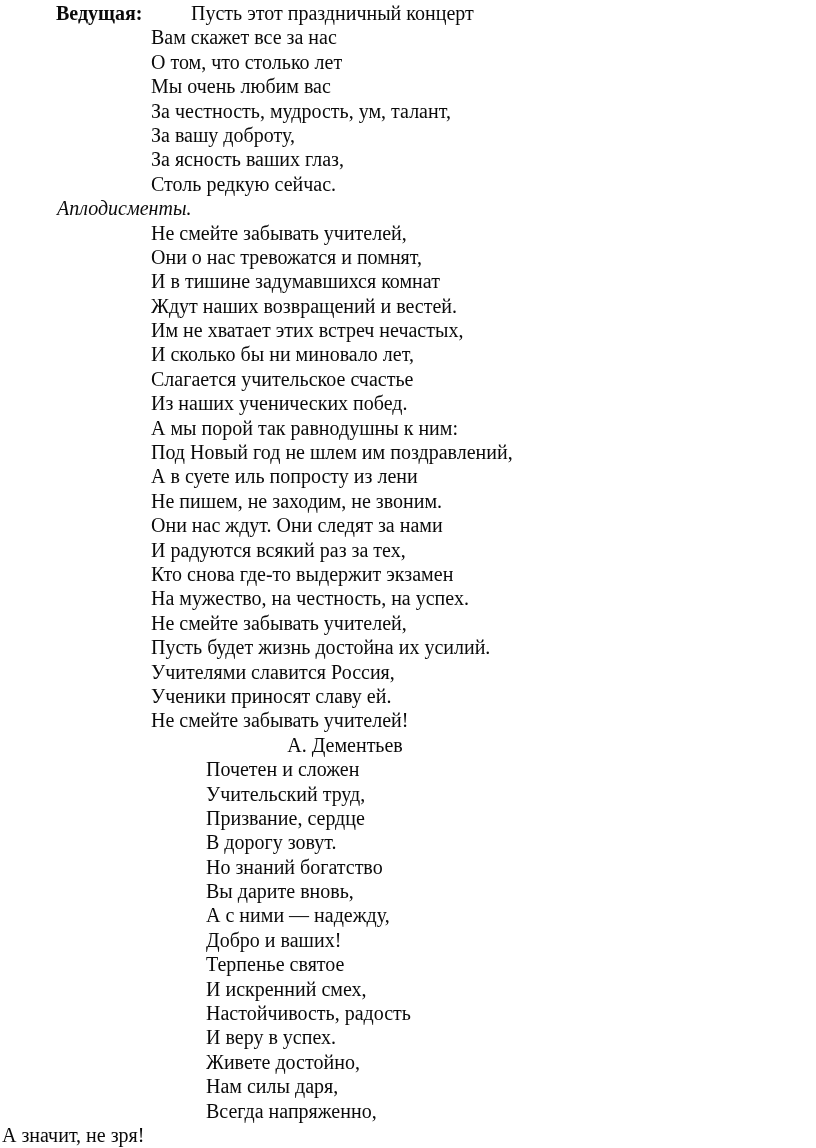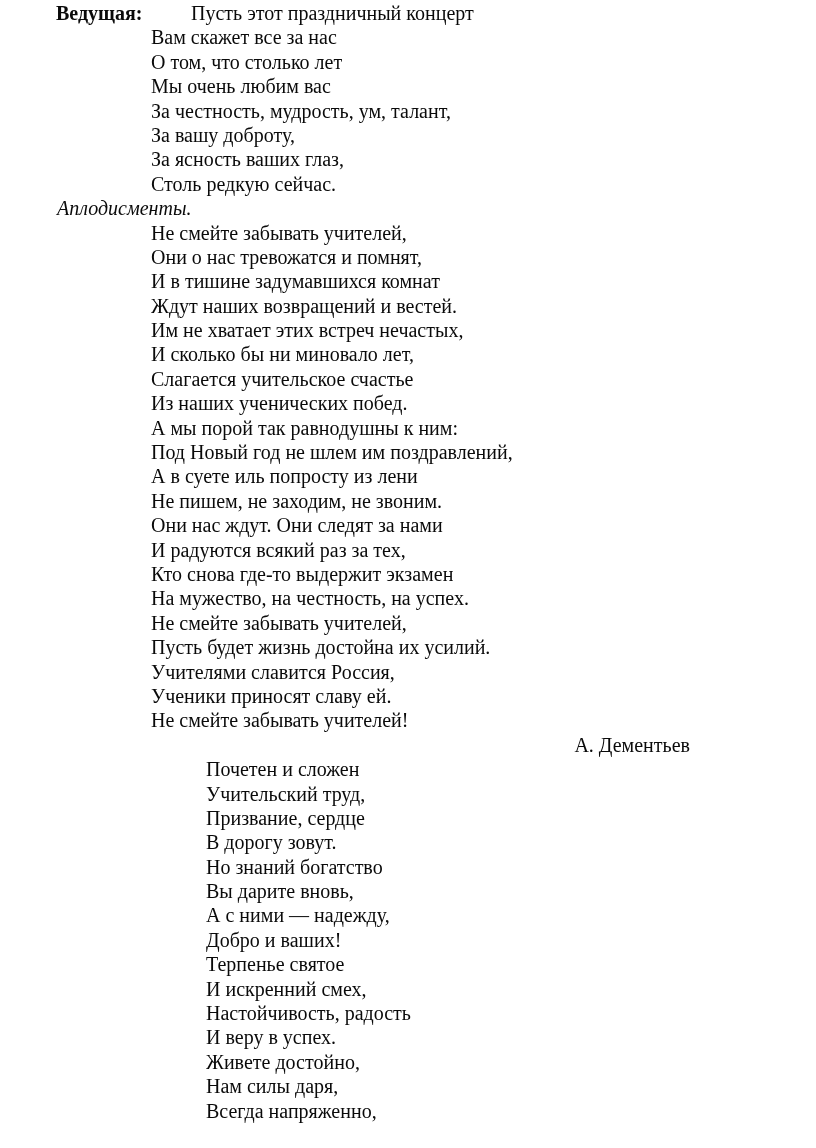--- a/index.html
+++ b/index.html
@@ -24,21 +24,21 @@
     height: 24.4px;
     white-space: pre;
     position: relative;
   }
   .speaker { padding-left: 56px; }
   .speaker .prefix { font-weight: bold; }
   .speaker .text { position: absolute; left: 152px; top: 0; margin-left: 39px; }
   .verse1 { padding-left: 151px; }
   .verse2 { padding-left: 206px; }
   .stage { padding-left: 57px; font-style: italic; }
-  .author { text-align: right; padding-right: 14px; }
+  .author { text-align: center; padding-right: 14px; }
   .flush { padding-left: 2px; }
 </style>
 </head>
 <body>
 
 <div class="page">
     <div class="line speaker"><span class="prefix">Ведущая:</span><span class="text">Пусть этот праздничный концерт</span></div>
     <div class="line verse1">Вам скажет все за нас</div>
     <div class="line verse1">О том, что столько лет</div>
     <div class="line verse1">Мы очень любим вас</div>
@@ -77,13 +77,14 @@
     <div class="line verse2">Вы дарите вновь,</div>
     <div class="line verse2">А с ними — надежду,</div>
     <div class="line verse2">Добро и ваших!</div>
     <div class="line verse2">Терпенье святое</div>
     <div class="line verse2">И искренний смех,</div>
     <div class="line verse2">Настойчивость, радость</div>
     <div class="line verse2">И веру в успех.</div>
     <div class="line verse2">Живете достойно,</div>
     <div class="line verse2">Нам силы даря,</div>
     <div class="line verse2">Всегда напряженно,</div>
+    <div class="line flush">А значит, не зря!</div>
   </div>
 
 </body></html>

